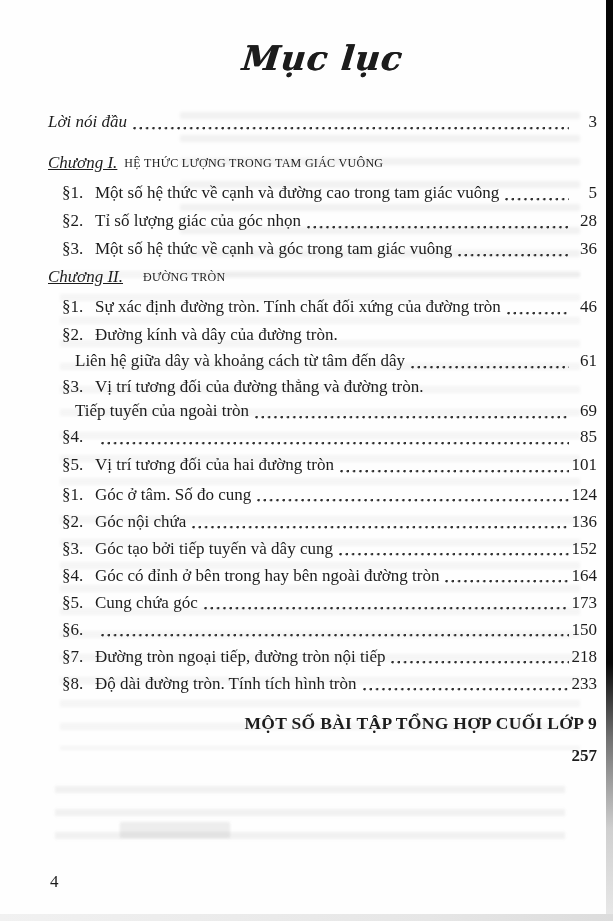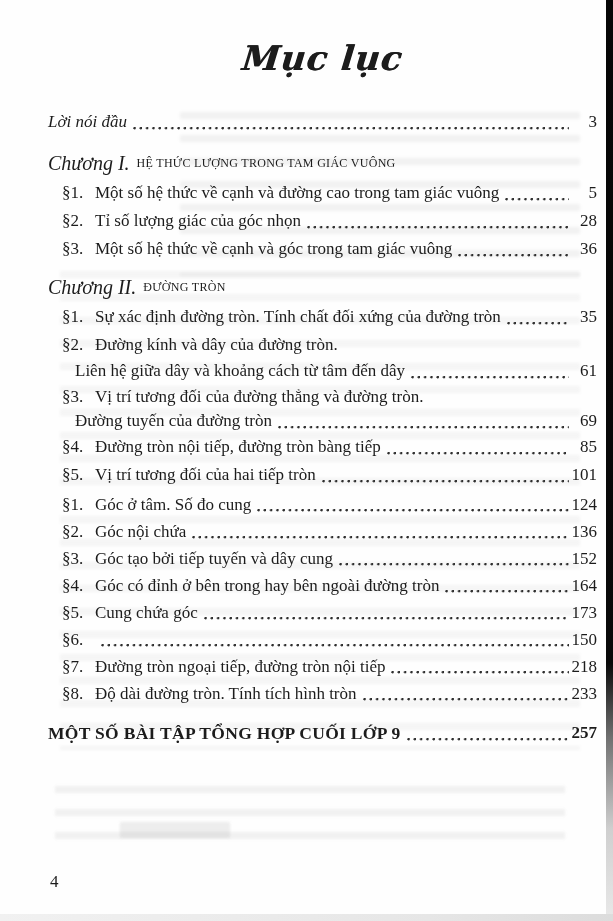--- a/index.html
+++ b/index.html
@@ -43,40 +43,40 @@
     font-family:"DejaVu Serif", serif;
     font-style:italic;font-weight:bold;
     font-size:34px;letter-spacing:1px;
     transform:skewX(-6deg);
     text-shadow:.6px 0 0 currentColor;
   }
 
   .row{display:flex;align-items:flex-end;line-height:28px;height:28px;font-size:17px;white-space:nowrap;}
   .row.h27{line-height:27px;height:27px;}
   .row .label-italic{font-style:italic;}
-  .row .chap-label{font-style:italic;font-size:20px;}
+  .row .chap-label{font-style:italic;font-size:17px;text-decoration:underline;}
   .row .chap-title{margin-left:7px;font-size:12px;letter-spacing:.3px;}
   .row .sec-marker{flex:none;width:33px;margin-left:14px;}
   .row .t{flex:none;}
   .row .cont-indent{margin-left:27px;}
   .leader{
     flex:1;align-self:flex-end;height:5px;margin:0 2px 5px 6px;
     background-image:radial-gradient(circle at 1.6px 2.2px,#2e2e2e 1.05px,rgba(0,0,0,0) 1.55px);
     background-size:6.3px 5px;background-repeat:repeat-x;
   }
   .num{flex:none;min-width:26px;text-align:right;}
-  .closing-row{font-weight:bold;}
+  .closing-row{font-weight:bold;flex-direction:column;}
   .closing-row .t{letter-spacing:.3px;font-size:17.5px;}
   .folio{position:absolute;z-index:1;left:50px;top:870px;font-size:17px;line-height:24px;}
 
   
   .mt-preface{margin-top:28px;}
   .mt-chap1{margin-top:13px;}
   .mt-first{margin-top:2px;}
-  .mt-chap2{margin-top:10px;}
+  .mt-chap2{gap:13px;}
   .mt-n2{margin-top:-2px;}
   .mt-n4{margin-top:-4px;}
   .mt-chap3{margin-top:8px;}
   .mt-closing{margin-top:12px;}
 </style>
 </head>
 <body>
 
 <div class="page">
 
@@ -120,49 +120,48 @@
     </div>
 
     <div class="row mt-chap2">
       <span class="chap-label">Chương II.</span>
       <span class="chap-title">ĐƯỜNG TRÒN</span>
     </div>
     <div class="row mt-first">
       <span class="sec-marker">§1.</span>
       <span class="t">Sự xác định đường tròn. Tính chất đối xứng của đường tròn</span>
       <span class="leader"></span>
-      <span class="num">35</span>
+      <span class="num">46</span>
     </div>
     <div class="row">
       <span class="sec-marker">§2.</span>
       <span class="t">Đường kính và dây của đường tròn.</span>
     </div>
     <div class="row mt-n2">
       <span class="t cont-indent">Liên hệ giữa dây và khoảng cách từ tâm đến dây</span>
       <span class="leader"></span>
       <span class="num">61</span>
     </div>
     <div class="row mt-n2">
       <span class="sec-marker">§3.</span>
       <span class="t">Vị trí tương đối của đường thẳng và đường tròn.</span>
     </div>
     <div class="row mt-n4">
-      <span class="t cont-indent">Đường tuyến của đường tròn</span>
+      <span class="t cont-indent">Tiếp tuyến của ngoài tròn</span>
       <span class="leader"></span>
       <span class="num">69</span>
     </div>
     <div class="row mt-n2">
       <span class="sec-marker">§4.</span>
-      <span class="t">Đường tròn nội tiếp, đường tròn bàng tiếp</span>
       <span class="leader"></span>
       <span class="num">85</span>
     </div>
     <div class="row">
       <span class="sec-marker">§5.</span>
-      <span class="t">Vị trí tương đối của hai tiếp tròn</span>
+      <span class="t">Vị trí tương đối của hai đường tròn</span>
       <span class="leader"></span>
       <span class="num">101</span>
     </div>
 
     <div class="row h27 mt-first">
       <span class="sec-marker">§1.</span>
       <span class="t">Góc ở tâm. Số đo cung</span>
       <span class="leader"></span>
       <span class="num">124</span>
     </div>

